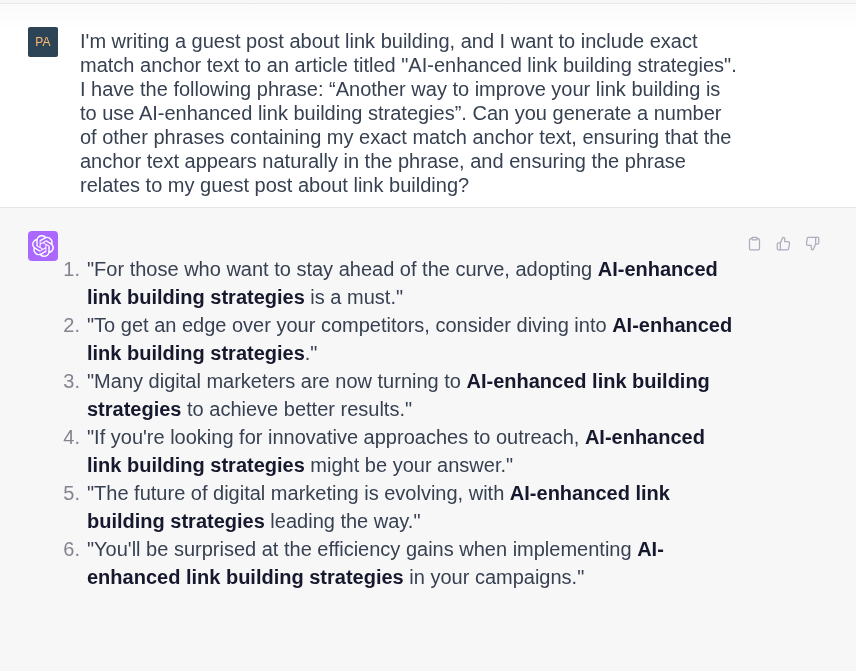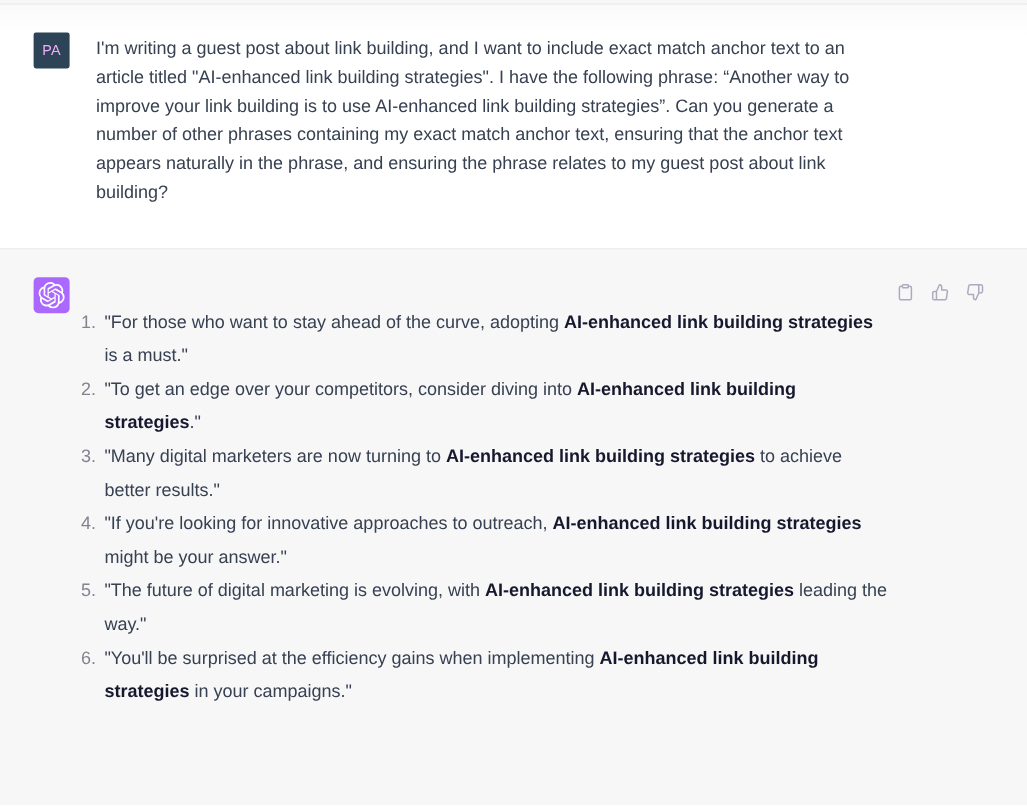--- a/index.html
+++ b/index.html
@@ -31,34 +31,34 @@
   }
   .avatar {
     flex: 0 0 30px;
     width: 30px; height: 30px;
     display: flex; align-items: center; justify-content: center;
     user-select: none;
   }
   .user-avatar {
     background: #2d4456;
     border-radius: 2px;
-    color: #f0abfc;
+    color: #fdba74;
     font-size: 12px;
     letter-spacing: 0.3px;
   }
   .gpt-avatar {
     background: #ab68ff;
     border-radius: 4px;
   }
   .gpt-avatar svg { width: 22px; height: 22px; }
   .msg-content {
     margin-left: 22px;
     width: 660px;
     color: #374151;
-    font-size: 15px;
+    font-size: 20px;
   }
   .user-row .msg-content { line-height: 24px; padding-top: 2px; }
   .assistant-row .msg-content { line-height: 28px; }
   .assistant-row .msg-content b,
   .assistant-row .msg-content strong {
     color: #16182d;
     font-weight: 700;
   }
   ol.phrase-list {
     list-style: none;

